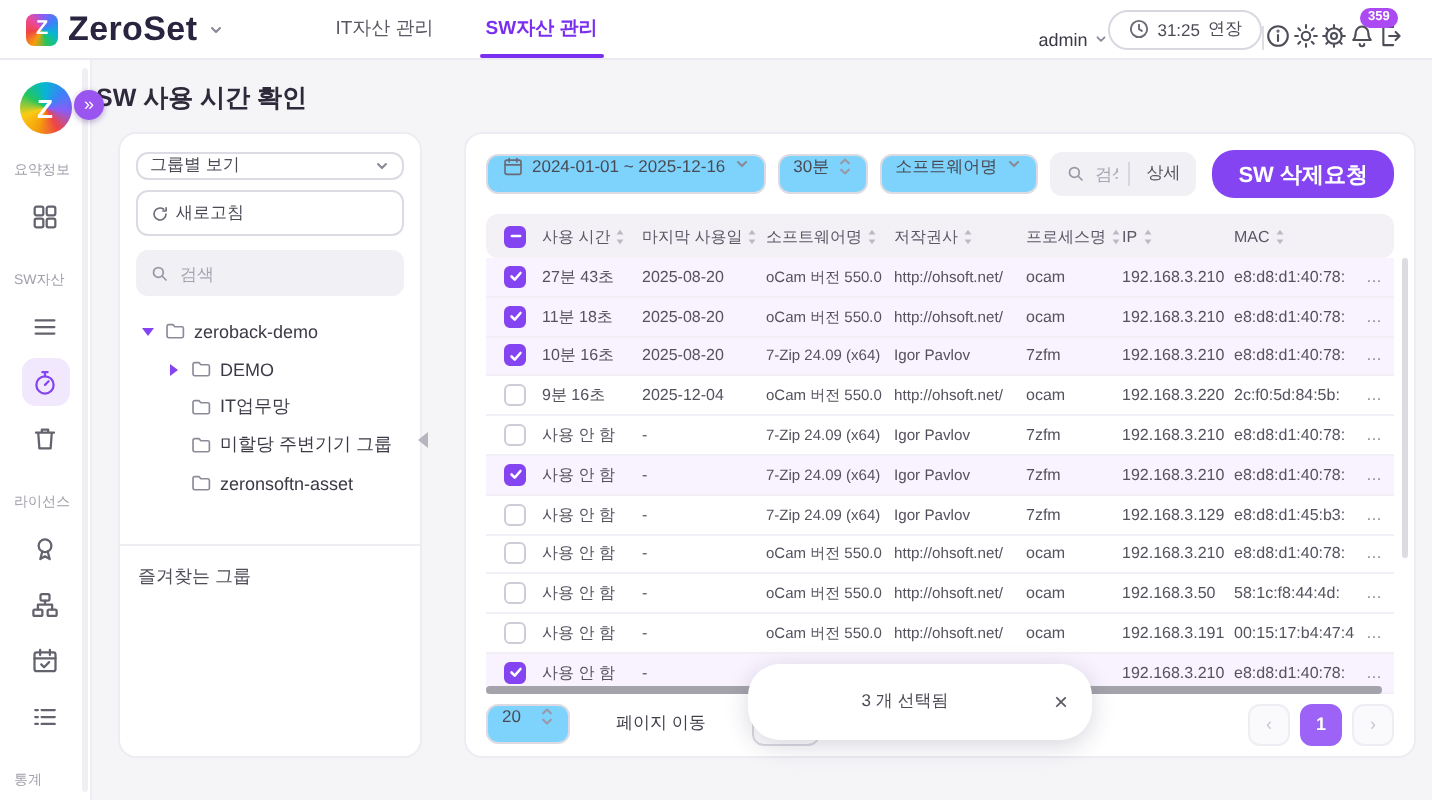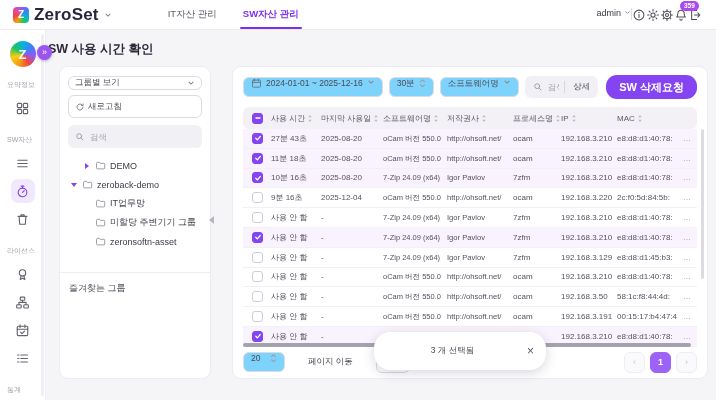--- a/index.html
+++ b/index.html
@@ -19,21 +19,21 @@
   .logo-sq { width:16px; height:16px; border-radius:4px; color:#fff; font-weight:bold; font-size:10px;
     display:flex; align-items:center; justify-content:center;
     background: conic-gradient(from 210deg, #f59e0b, #ef4444, #ec4899, #8b5cf6, #3b82f6, #06b6d4, #22c55e, #f59e0b); }
   .brand-name { font-size:17px; font-weight:700; color:#2a2440; letter-spacing:.2px; }
   .chev { color:#8a8a96; }
   .tabs { display:flex; height:100%; margin-left:56px; gap:26px; }
   .tab { display:flex; align-items:center; font-size:9.5px; color:#5c5966; position:relative; cursor:pointer; white-space:nowrap; }
   .tab.active { color:var(--accent-dark); font-weight:700; }
   .tab.active::after { content:""; position:absolute; left:-3px; right:-3px; bottom:0; height:2px;
     background:var(--accent-dark); border-radius:2px; }
-  .top-right { margin-left:auto; display:flex; align-items:flex-start; gap:0; padding-right:14px; }
+  .top-right { margin-left:auto; display:flex; align-items:flex-end; gap:0; padding-right:14px; }
   .user { font-size:9px; color:#3a3a44; display:flex; gap:3px; align-items:center; cursor:pointer; white-space:nowrap; }
   .session-pill { border:1px solid #d9d7e0; border-radius:11px; height:20px; display:flex; align-items:center;
     gap:4px; padding:0 9px; font-size:8.5px; color:#4a4a55; cursor:pointer; white-space:nowrap; }
   .vdiv { width:1px; height:12px; background:#ddddе3; background:#dddde3; }
   .tico { width:14px; height:14px; color:#4e4e59; cursor:pointer; }
   .bell-wrap { position:relative; }
   .badge { position:absolute; top:-7px; left:6px; background:var(--badge); color:#fff; font-size:6.5px;
     line-height:1; padding:2px 4px; border-radius:7px; font-weight:700; }
 
   
@@ -158,20 +158,30 @@
     <div class="tab active">SW자산 관리</div>
   </div>
   <div class="top-right">
     <div class="user">
       <span>admin</span>
       <span class="chev">
         <svg width="7" height="7" viewBox="0 0 10 10" fill="none" stroke="currentColor" stroke-width="1.3" stroke-linecap="round" stroke-linejoin="round">
             <path d="M2.5 3.8L5 6.3l2.5-2.5"></path>
           </svg>
       </span>
+    </div>
+    <div class="session-pill">
+      <span class="sico" style="width:11px;height:11px;color:#6b6b76;">
+        <svg viewBox="0 0 14 14" fill="none" stroke="currentColor" stroke-width="1.2" stroke-linecap="round">
+            <circle cx="7" cy="7" r="5.2"></circle>
+            <path d="M7 4.2V7l1.8 1.2"></path>
+          </svg>
+      </span>
+      <span>31:25</span>
+      <span>연장</span>
     </div>
     <div class="vdiv"></div>
     <span class="tico">
       <svg viewBox="0 0 16 16" fill="none" stroke="currentColor" stroke-width="1.2" stroke-linecap="round">
           <circle cx="8" cy="8" r="5.6"></circle>
           <path d="M8 7.4v3.4"></path>
           <circle cx="8" cy="5.2" r=".3" fill="currentColor"></circle>
         </svg>
     </span>
     <span class="tico">
@@ -311,37 +321,37 @@
   <div class="search-sm">
     <span class="sico">
       <svg viewBox="0 0 16 16" fill="none" stroke="currentColor" stroke-width="1.4" stroke-linecap="round">
           <circle cx="6.7" cy="6.7" r="3.9"></circle>
           <path d="M9.6 9.6l3.2 3.2"></path>
         </svg>
     </span>
     <input placeholder="검색" style="">
   </div>
   <div class="tree">
+      <div class="tree-item" style="padding-left: 2px;">
+        <span class="caret down"></span>
+        <span class="ticon">
+          <svg viewBox="0 0 16 16" fill="none" stroke="currentColor" stroke-width="1.2" stroke-linecap="round" stroke-linejoin="round">
+            <path d="M2.2 4.6c0-.7.5-1.2 1.2-1.2h3.1l1.4 1.5h5a1.2 1.2 0 0 1 1.2 1.2v5.6a1.2 1.2 0 0 1-1.2 1.2H3.4a1.2 1.2 0 0 1-1.2-1.2z"></path>
+          </svg>
+        </span>
+        <span>zeroback-demo</span>
+      </div>
       <div class="tree-item" style="padding-left: 15px;">
         <span class="caret right"></span>
         <span class="ticon">
           <svg viewBox="0 0 16 16" fill="none" stroke="currentColor" stroke-width="1.2" stroke-linecap="round" stroke-linejoin="round">
             <path d="M2.2 4.6c0-.7.5-1.2 1.2-1.2h3.1l1.4 1.5h5a1.2 1.2 0 0 1 1.2 1.2v5.6a1.2 1.2 0 0 1-1.2 1.2H3.4a1.2 1.2 0 0 1-1.2-1.2z"></path>
           </svg>
         </span>
         <span>DEMO</span>
-      </div>
-      <div class="tree-item" style="padding-left: 2px;">
-        <span class="caret down"></span>
-        <span class="ticon">
-          <svg viewBox="0 0 16 16" fill="none" stroke="currentColor" stroke-width="1.2" stroke-linecap="round" stroke-linejoin="round">
-            <path d="M2.2 4.6c0-.7.5-1.2 1.2-1.2h3.1l1.4 1.5h5a1.2 1.2 0 0 1 1.2 1.2v5.6a1.2 1.2 0 0 1-1.2 1.2H3.4a1.2 1.2 0 0 1-1.2-1.2z"></path>
-          </svg>
-        </span>
-        <span>zeroback-demo</span>
       </div>
       <div class="tree-item" style="padding-left: 15px;">
         <span class="caret"></span>
         <span class="ticon">
           <svg viewBox="0 0 16 16" fill="none" stroke="currentColor" stroke-width="1.2" stroke-linecap="round" stroke-linejoin="round">
             <path d="M2.2 4.6c0-.7.5-1.2 1.2-1.2h3.1l1.4 1.5h5a1.2 1.2 0 0 1 1.2 1.2v5.6a1.2 1.2 0 0 1-1.2 1.2H3.4a1.2 1.2 0 0 1-1.2-1.2z"></path>
           </svg>
         </span>
         <span>IT업무망</span>
       </div>

